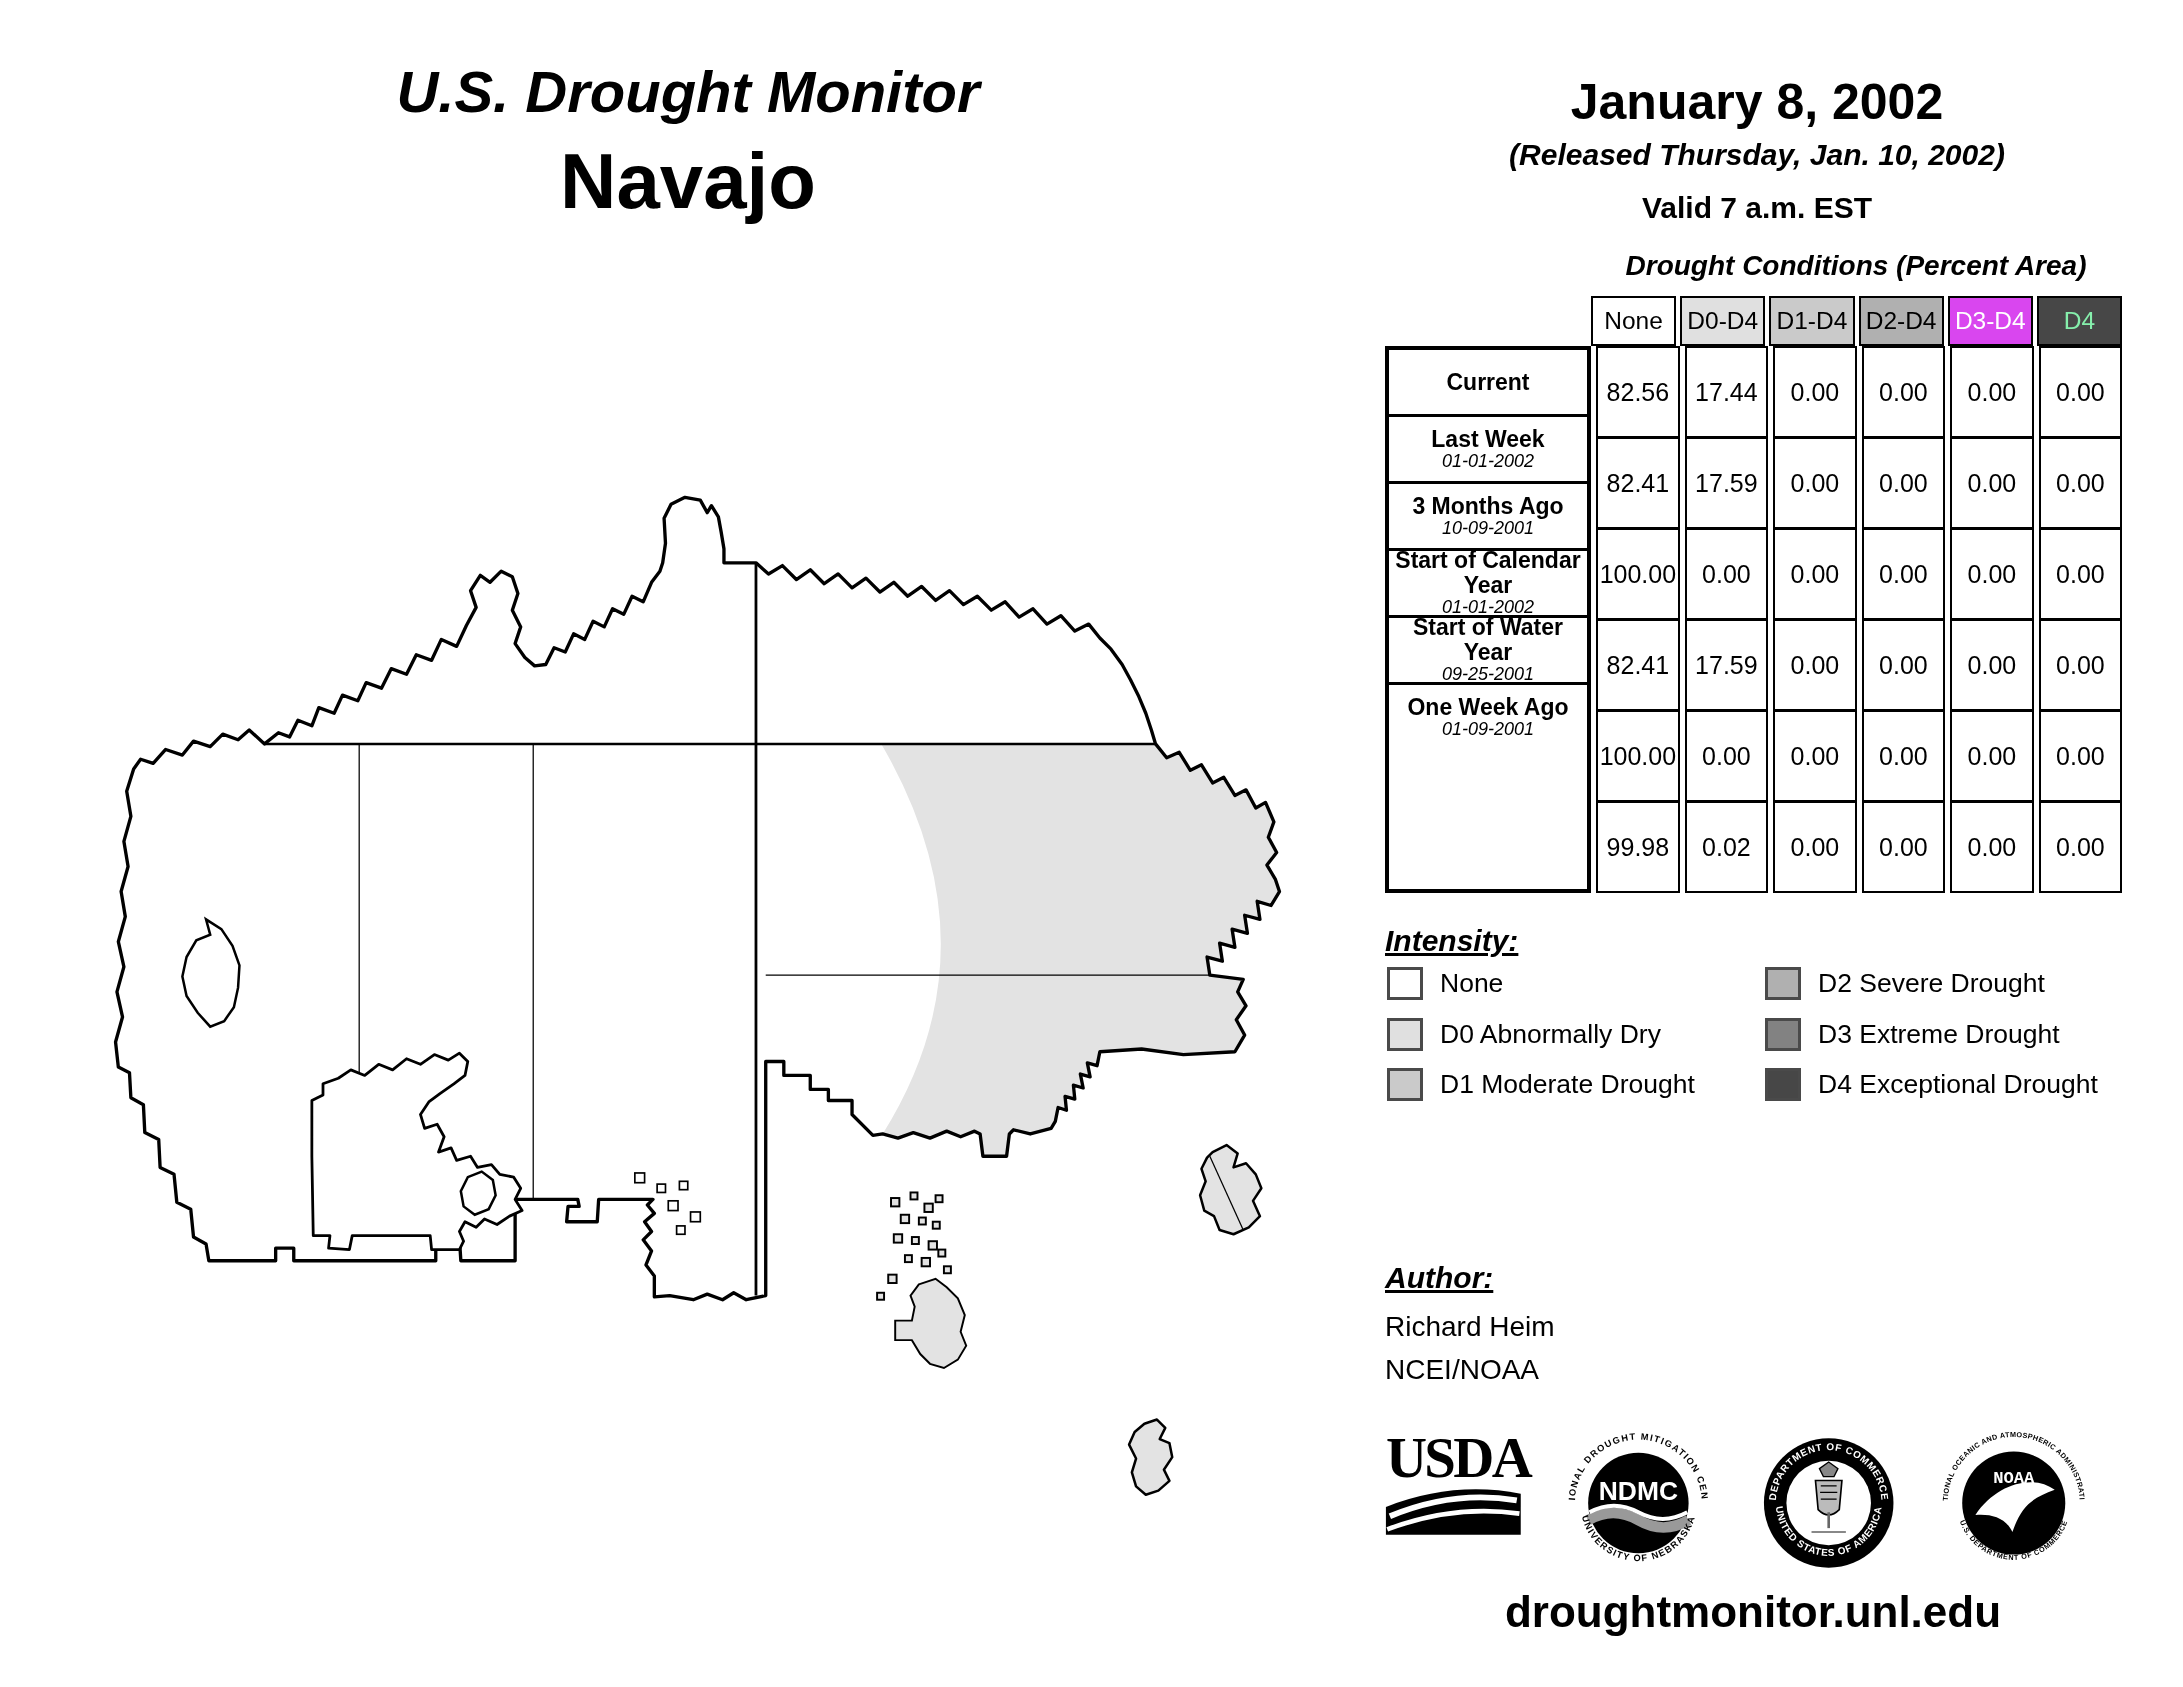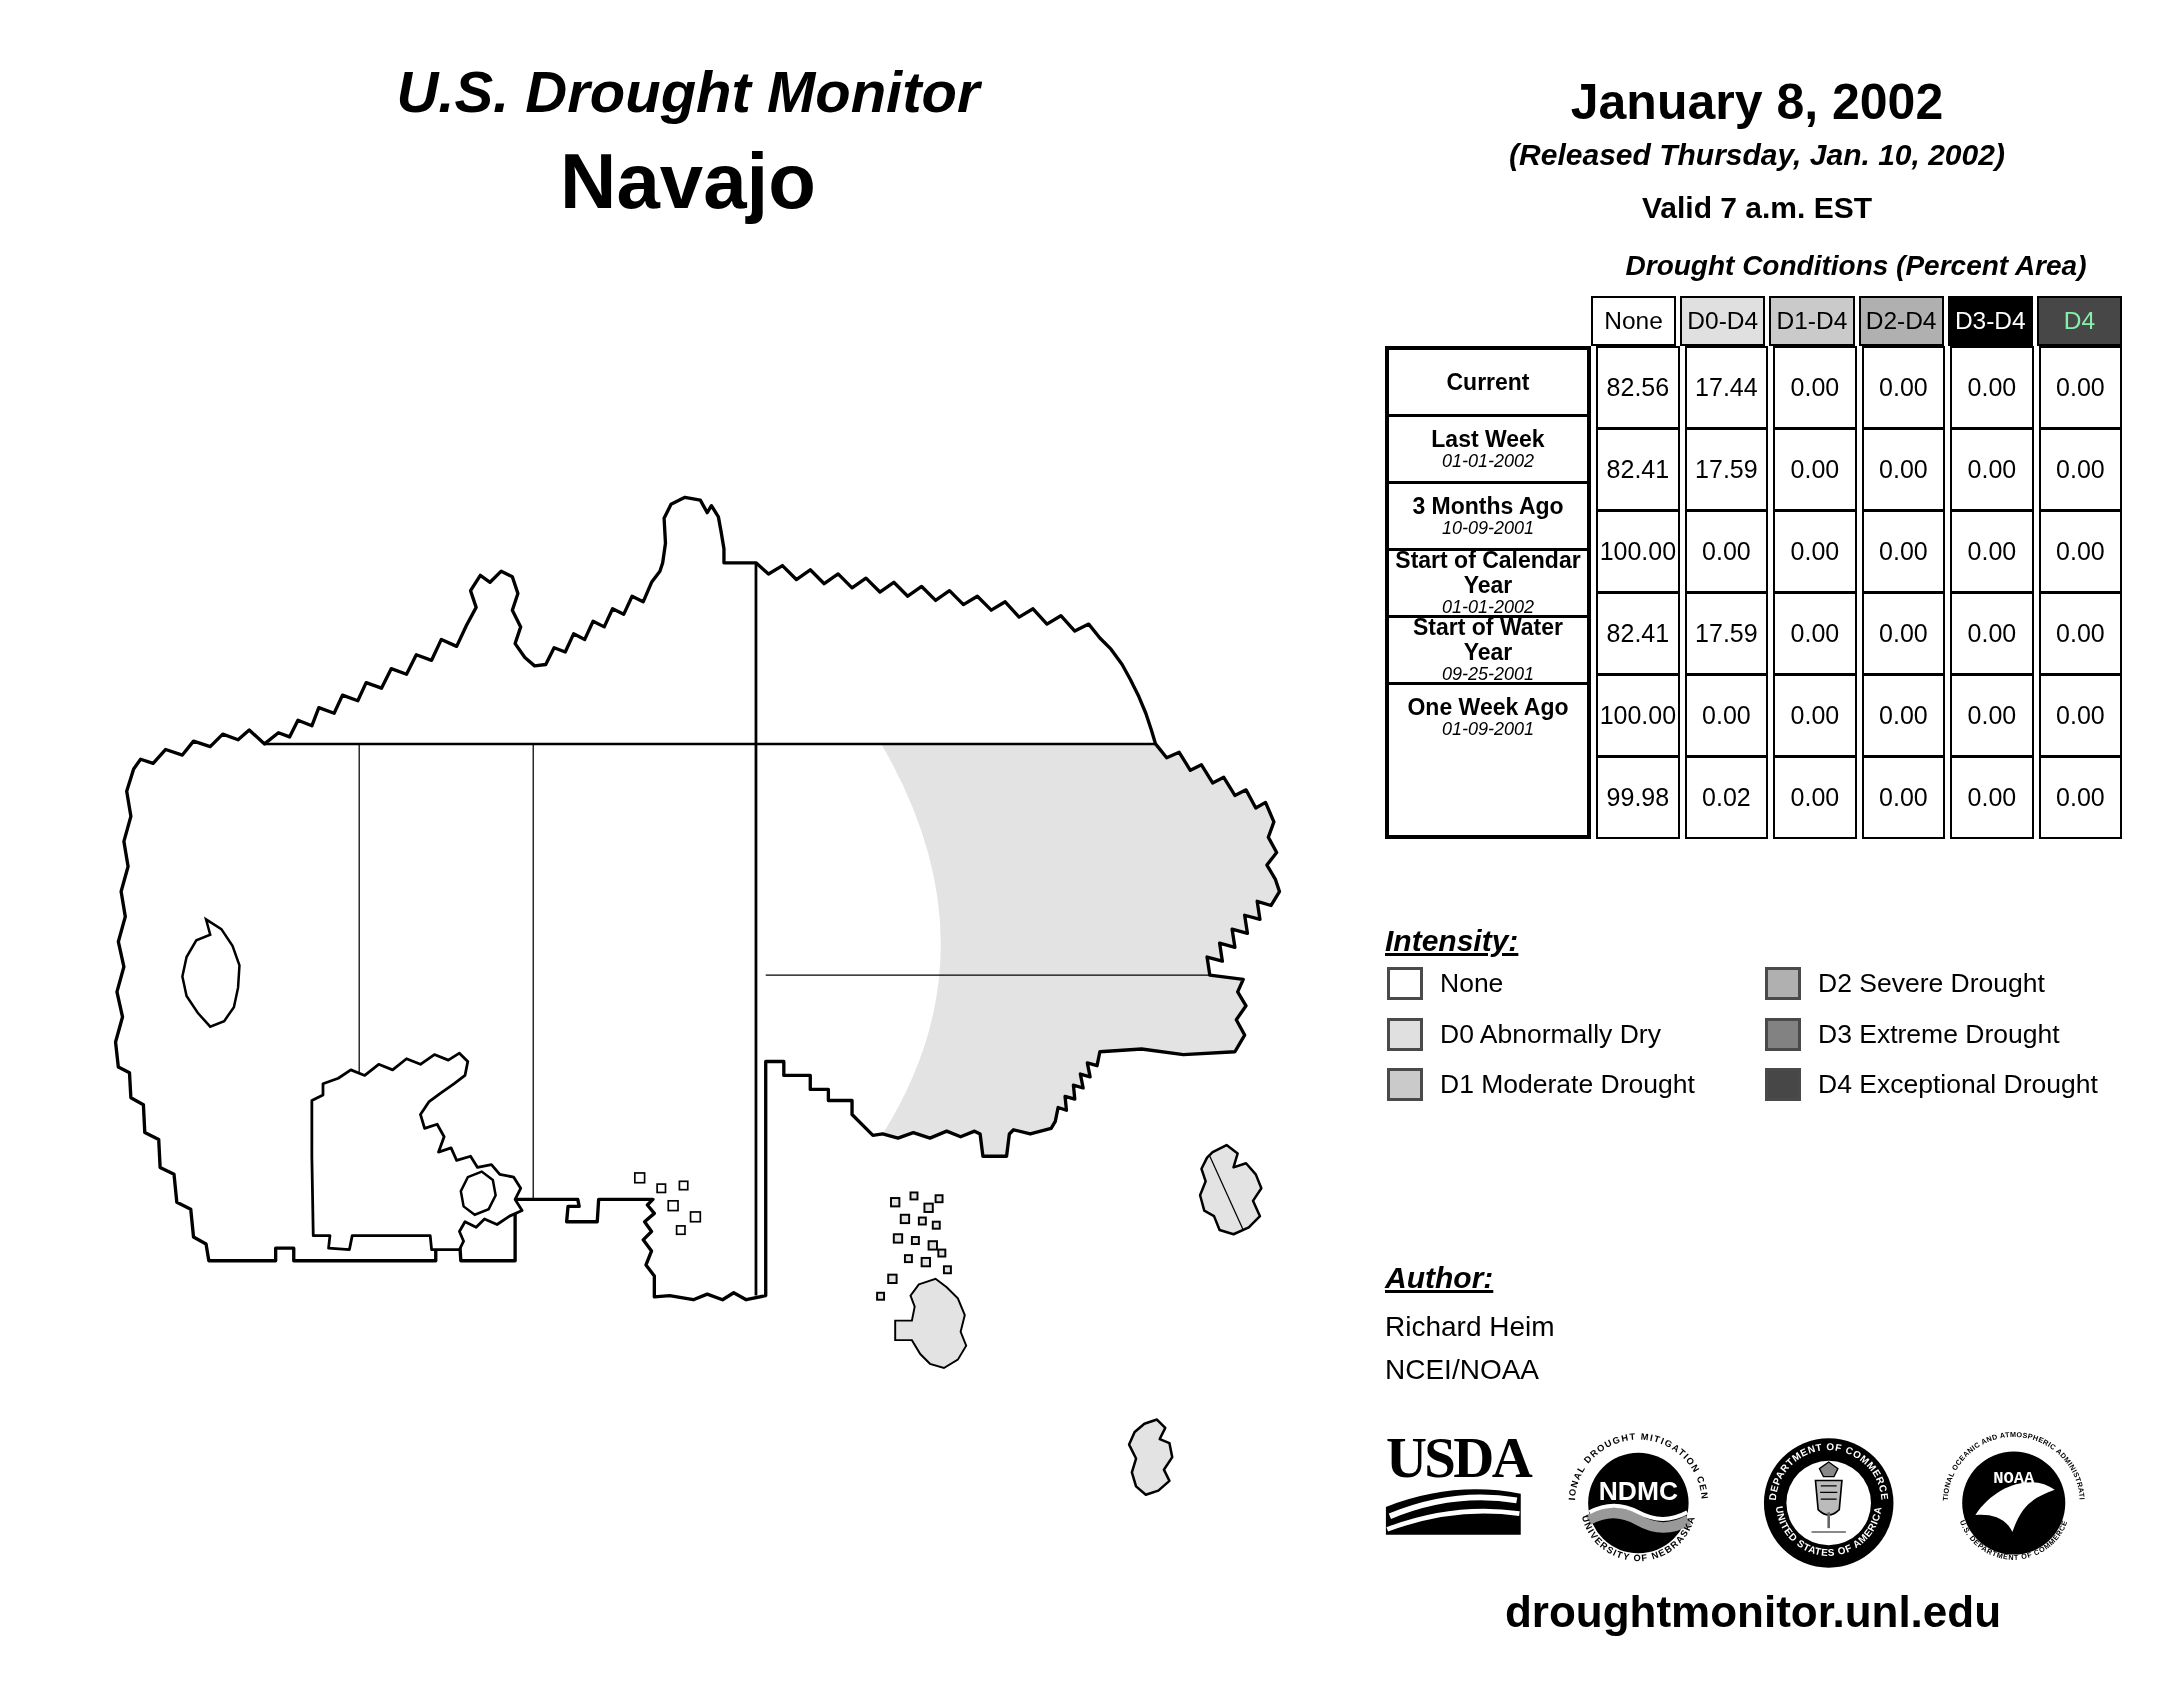--- a/index.html
+++ b/index.html
@@ -26,21 +26,21 @@
                  border:2.6px solid #000;font-size:24.5px;}
   .cond-body{display:flex;margin-top:0;}
   .lblcol{width:198px;border:4px solid #000;margin-right:5.3px;background:#fff;}
   .lblcol .lc{height:64px;display:flex;flex-direction:column;align-items:center;justify-content:center;
               border-top:3.3px solid #000;text-align:center;line-height:1.08;}
   .lblcol .lc:first-child{border-top:none;}
   .lc .rl{font-size:23px;font-weight:bold;}
   .lc .rd{font-size:18px;font-style:italic;}
   .valcols{display:flex;gap:5.3px;flex:1;}
   .vcol{flex:1;border:2.6px solid #000;background:#fff;}
-  .vcol .vc{height:79px;display:flex;align-items:center;justify-content:center;
+  .vcol .vc{height:88px;display:flex;align-items:center;justify-content:center;
             border-top:3.3px solid #000;font-size:25px;}
   .vcol .vc:first-child{border-top:none;}
   
   .intensity-h{left:1385px;top:924px;font-size:30px;font-weight:bold;font-style:italic;
                text-decoration:underline;}
   .leg-item{position:absolute;display:flex;align-items:center;gap:17px;}
   .leg-sw{width:36px;height:33px;border:3.3px solid #4a4a4a;box-sizing:border-box;}
   .leg-lb{font-size:26.5px;white-space:nowrap;}
   
   .notes{left:1385px;top:1137px;font-size:26px;font-style:italic;line-height:31px;white-space:nowrap;}
@@ -160,21 +160,21 @@
   <div class="abs rel-released">(Released Thursday, Jan. 10, 2002)</div>
   <div class="abs rel-valid">Valid 7 a.m. EST</div>
 
   <div class="abs tbl-title">Drought Conditions (Percent Area)</div>
   <div class="abs cond">
     <div class="cond-head">
       <div class="hc" style="background: rgb(255, 255, 255); color: rgb(0, 0, 0);">None</div>
       <div class="hc" style="background: rgb(224, 224, 224); color: rgb(0, 0, 0);">D0-D4</div>
       <div class="hc" style="background: rgb(202, 202, 202); color: rgb(0, 0, 0);">D1-D4</div>
       <div class="hc" style="background: rgb(176, 176, 176); color: rgb(0, 0, 0);">D2-D4</div>
-      <div class="hc" style="background: #000000; color: rgb(255, 255, 255);">D3-D4</div>
+      <div class="hc" style="background: #d946ef; color: rgb(255, 255, 255);">D3-D4</div>
       <div class="hc" style="background: rgb(71, 71, 71); color: #86efac;">D4</div>
     </div>
     <div class="cond-body">
       <div class="lblcol">
         <div class="lc">
           <span class="rl">Current</span>
           <span class="rd"></span>
           </div>
         <div class="lc">
           <span class="rl">Last Week</span>

